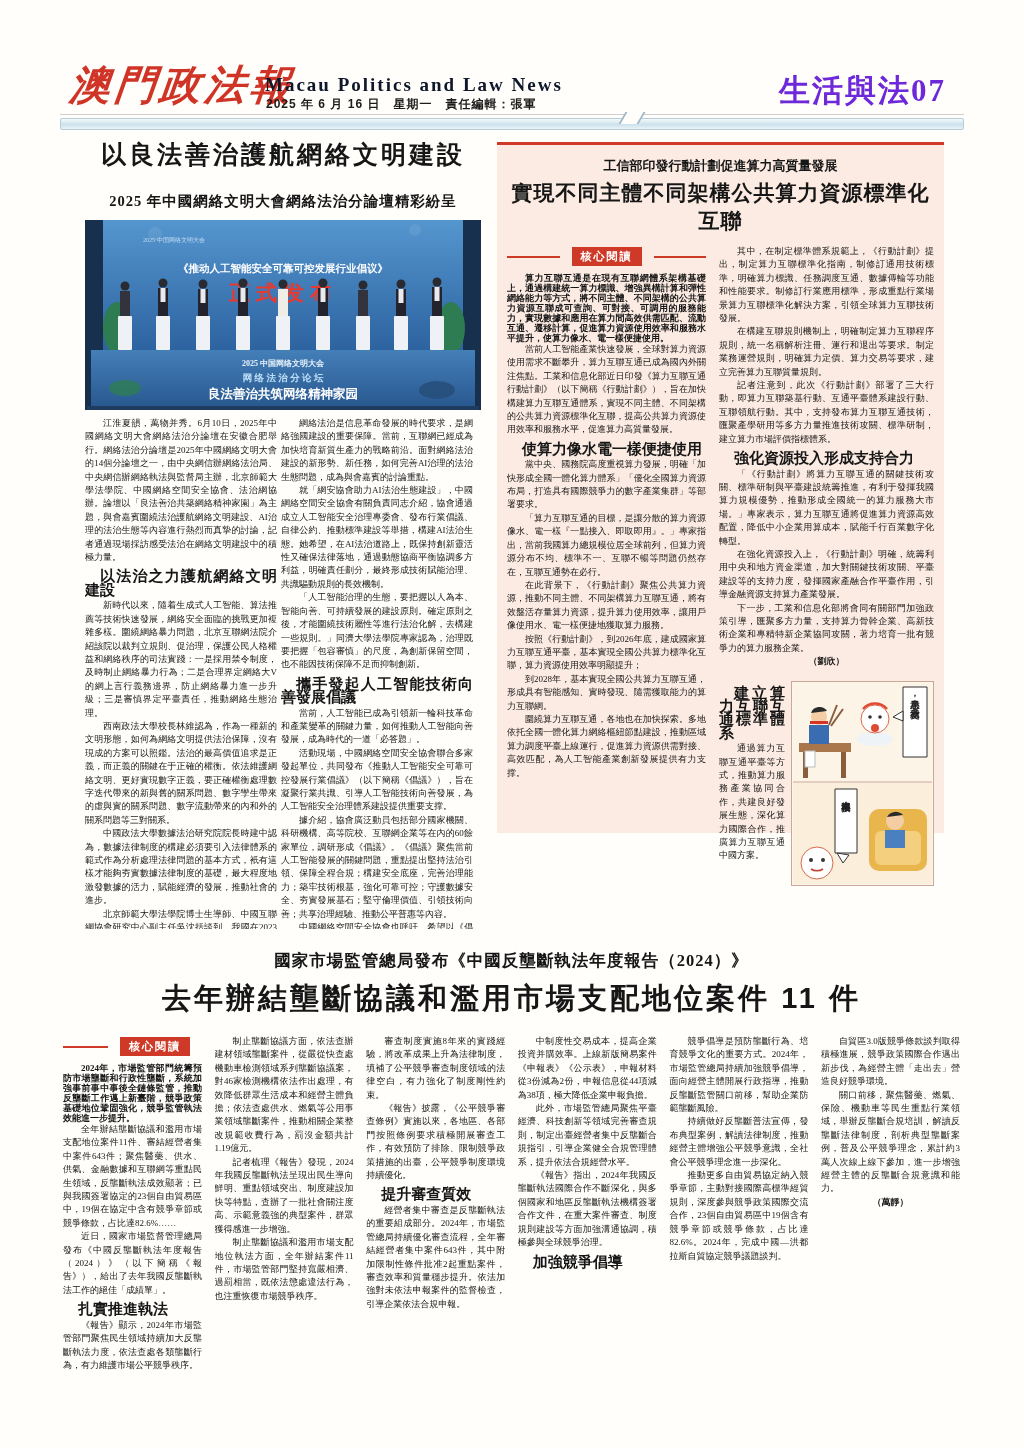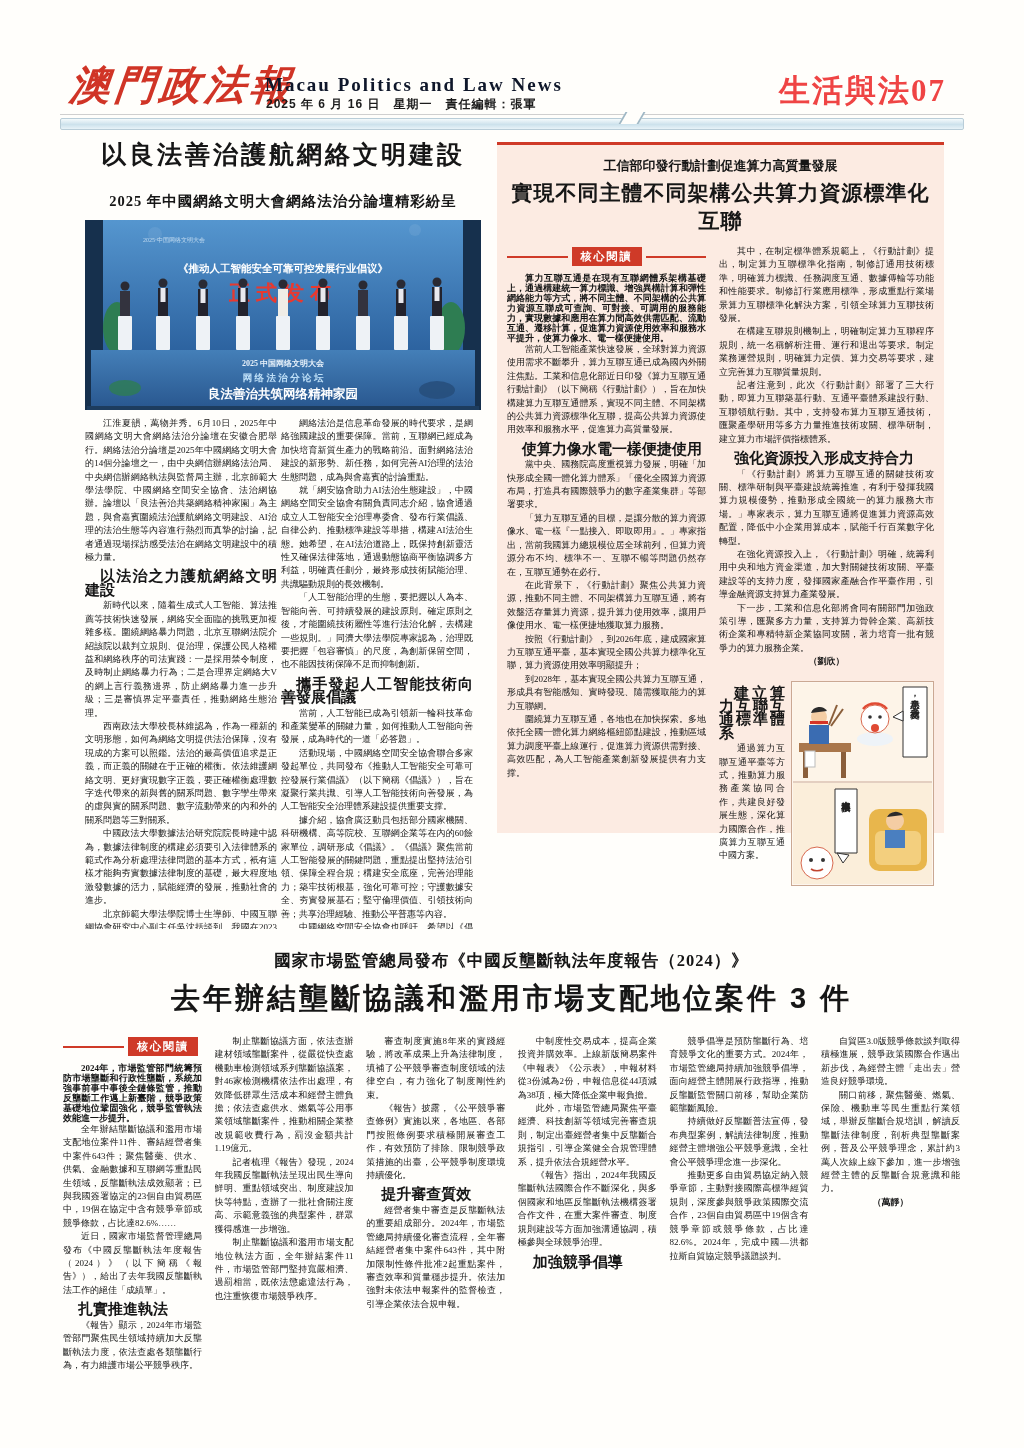--- a/index.html
+++ b/index.html
@@ -7,21 +7,21 @@
         font-family:"Liberation Serif",serif;color:#161616;overflow:hidden;}
   
   .logo{position:absolute;left:70px;top:58px;font-family:"DejaVu Serif",serif;
         font-style:italic;font-weight:bold;font-size:41px;color:#d03426;letter-spacing:4px;
         transform:skewX(-6deg);}
   .eng{position:absolute;left:265px;top:74px;font-family:Liberation Serif, serif;
        font-weight:bold;font-size:19px;color:#0f172a;letter-spacing:2px;}
   .dateline{position:absolute;left:266px;top:96px;font-family:"Liberation Sans",sans-serif;
        font-weight:bold;font-size:12px;color:#1c1c1c;letter-spacing:1px;}
   .pagetitle{position:absolute;right:78px;top:70px;font-family:"Liberation Serif",serif;
-       font-weight:bold;font-size:31px;color:#ef4444;letter-spacing:2px;}
+       font-weight:bold;font-size:31px;color:#6d28d9;letter-spacing:2px;}
   .topline{position:absolute;left:60px;right:60px;top:114px;border-top:1px solid #cfcfcf;}
   .headerbar{position:absolute;left:60px;right:60px;top:118px;height:10px;
        background:linear-gradient(#f4fafc,#cde2ec 55%,#e8f3f8);border:1px solid #b9cdd8;border-radius:2px;}
   .notch{position:absolute;left:622px;top:112px;width:16px;height:12px;background:#fffefb;
        transform:skewX(-30deg);border-left:2px solid #9fb7c4;border-right:2px solid #9fb7c4;}
   
   .blk{font-size:9px;line-height:13.4px;text-align:justify;}
   .blk.p{text-indent:2em;}
   .blk.lead{font-weight:bold;text-indent:2em;line-height:10px;}
   .blk.h{font-family:"Liberation Sans",sans-serif;font-weight:bold;font-size:15px;
@@ -43,21 +43,21 @@
   .kicker{font-family:"Liberation Sans",sans-serif;font-weight:bold;font-size:13px;
          text-align:center;margin-top:6px;}
   .hl2{font-family:"Liberation Sans",sans-serif;font-weight:bold;font-size:21px;
        text-align:center;letter-spacing:1px;margin-top:4px;}
   .panel .body{display:flex;gap:13px;margin-top:10px;}
   .panel .c1{width:199px;height:716px;}
   .panel .c2{width:215px;height:716px;overflow:hidden;}
   .badge-row{display:flex;align-items:center;margin:2px 0 7px 0;}
   .badge-row .rule{flex:1;border-top:2px solid #cf3a28;}
   .badge{background:#cf3a28;color:#fff;font-family:"Liberation Sans",sans-serif;
-         font-weight:bold;font-size:11px;padding:2px 9px;letter-spacing:2px;margin:0 4px;}
+         font-weight:bold;font-size:11px;padding:2px 9px;letter-spacing:2px;margin:0 12px;}
   .cartoon-row{display:flex;gap:6px;margin-top:12px;}
   .sidecol{width:66px;}
   
   .art-bottom{position:absolute;left:63px;top:950px;width:897px;}
   .hl3-kicker{font-family:"Liberation Serif",serif;font-weight:bold;font-size:16.5px;
        text-align:center;letter-spacing:1px;}
   .hl3{font-family:"Liberation Sans",sans-serif;font-weight:bold;font-size:29px;
        text-align:center;letter-spacing:3px;margin-top:7px;}
   .art-bottom .body{display:flex;justify-content:space-between;margin-top:16px;}
   .art-bottom .colbox{width:139px;height:386px;}
@@ -273,21 +273,21 @@
             <path d="M46 172 l6 10 l6 -8 z" fill="#ffffff" stroke="#333"></path>
             <text x="55" y="114" font-size="9" font-weight="bold" fill="#222" style="writing-mode:vertical-rl">根本接不過來！</text>
           </svg>
         </div>
       </div>
     </div>
   </div>
 
   <div class="art-bottom">
     <div class="hl3-kicker">國家市場監管總局發布《中國反壟斷執法年度報告（2024）》</div>
-    <div class="hl3">去年辦結壟斷協議和濫用市場支配地位案件 3 件</div>
+    <div class="hl3">去年辦結壟斷協議和濫用市場支配地位案件 11 件</div>
     <div class="body">
       <div class="colbox">
         <div class="badge-row">
           <span class="rule"></span>
           <span class="badge">核心閱讀</span>
         </div>
         <div>
             <div class="blk lead">2024年，市場監管部門統籌預防市場壟斷和行政性壟斷，系統加強事前事中事後全鏈條監管，推動反壟斷工作邁上新臺階，競爭政策基礎地位鞏固強化，競爭監管執法效能進一步提升。</div>
             <div class="blk p">全年辦結壟斷協議和濫用市場支配地位案件11件、審結經營者集中案件643件；聚焦醫藥、供水、供氣、金融數據和互聯網等重點民生領域，反壟斷執法成效顯著；已與我國簽署協定的23個自由貿易區中，19個在協定中含有競爭章節或競爭條款，占比達82.6%……</div>
             <div class="blk p">近日，國家市場監督管理總局發布《中國反壟斷執法年度報告（2024）》（以下簡稱《報告》），給出了去年我國反壟斷執法工作的絕佳「成績單」。</div>

